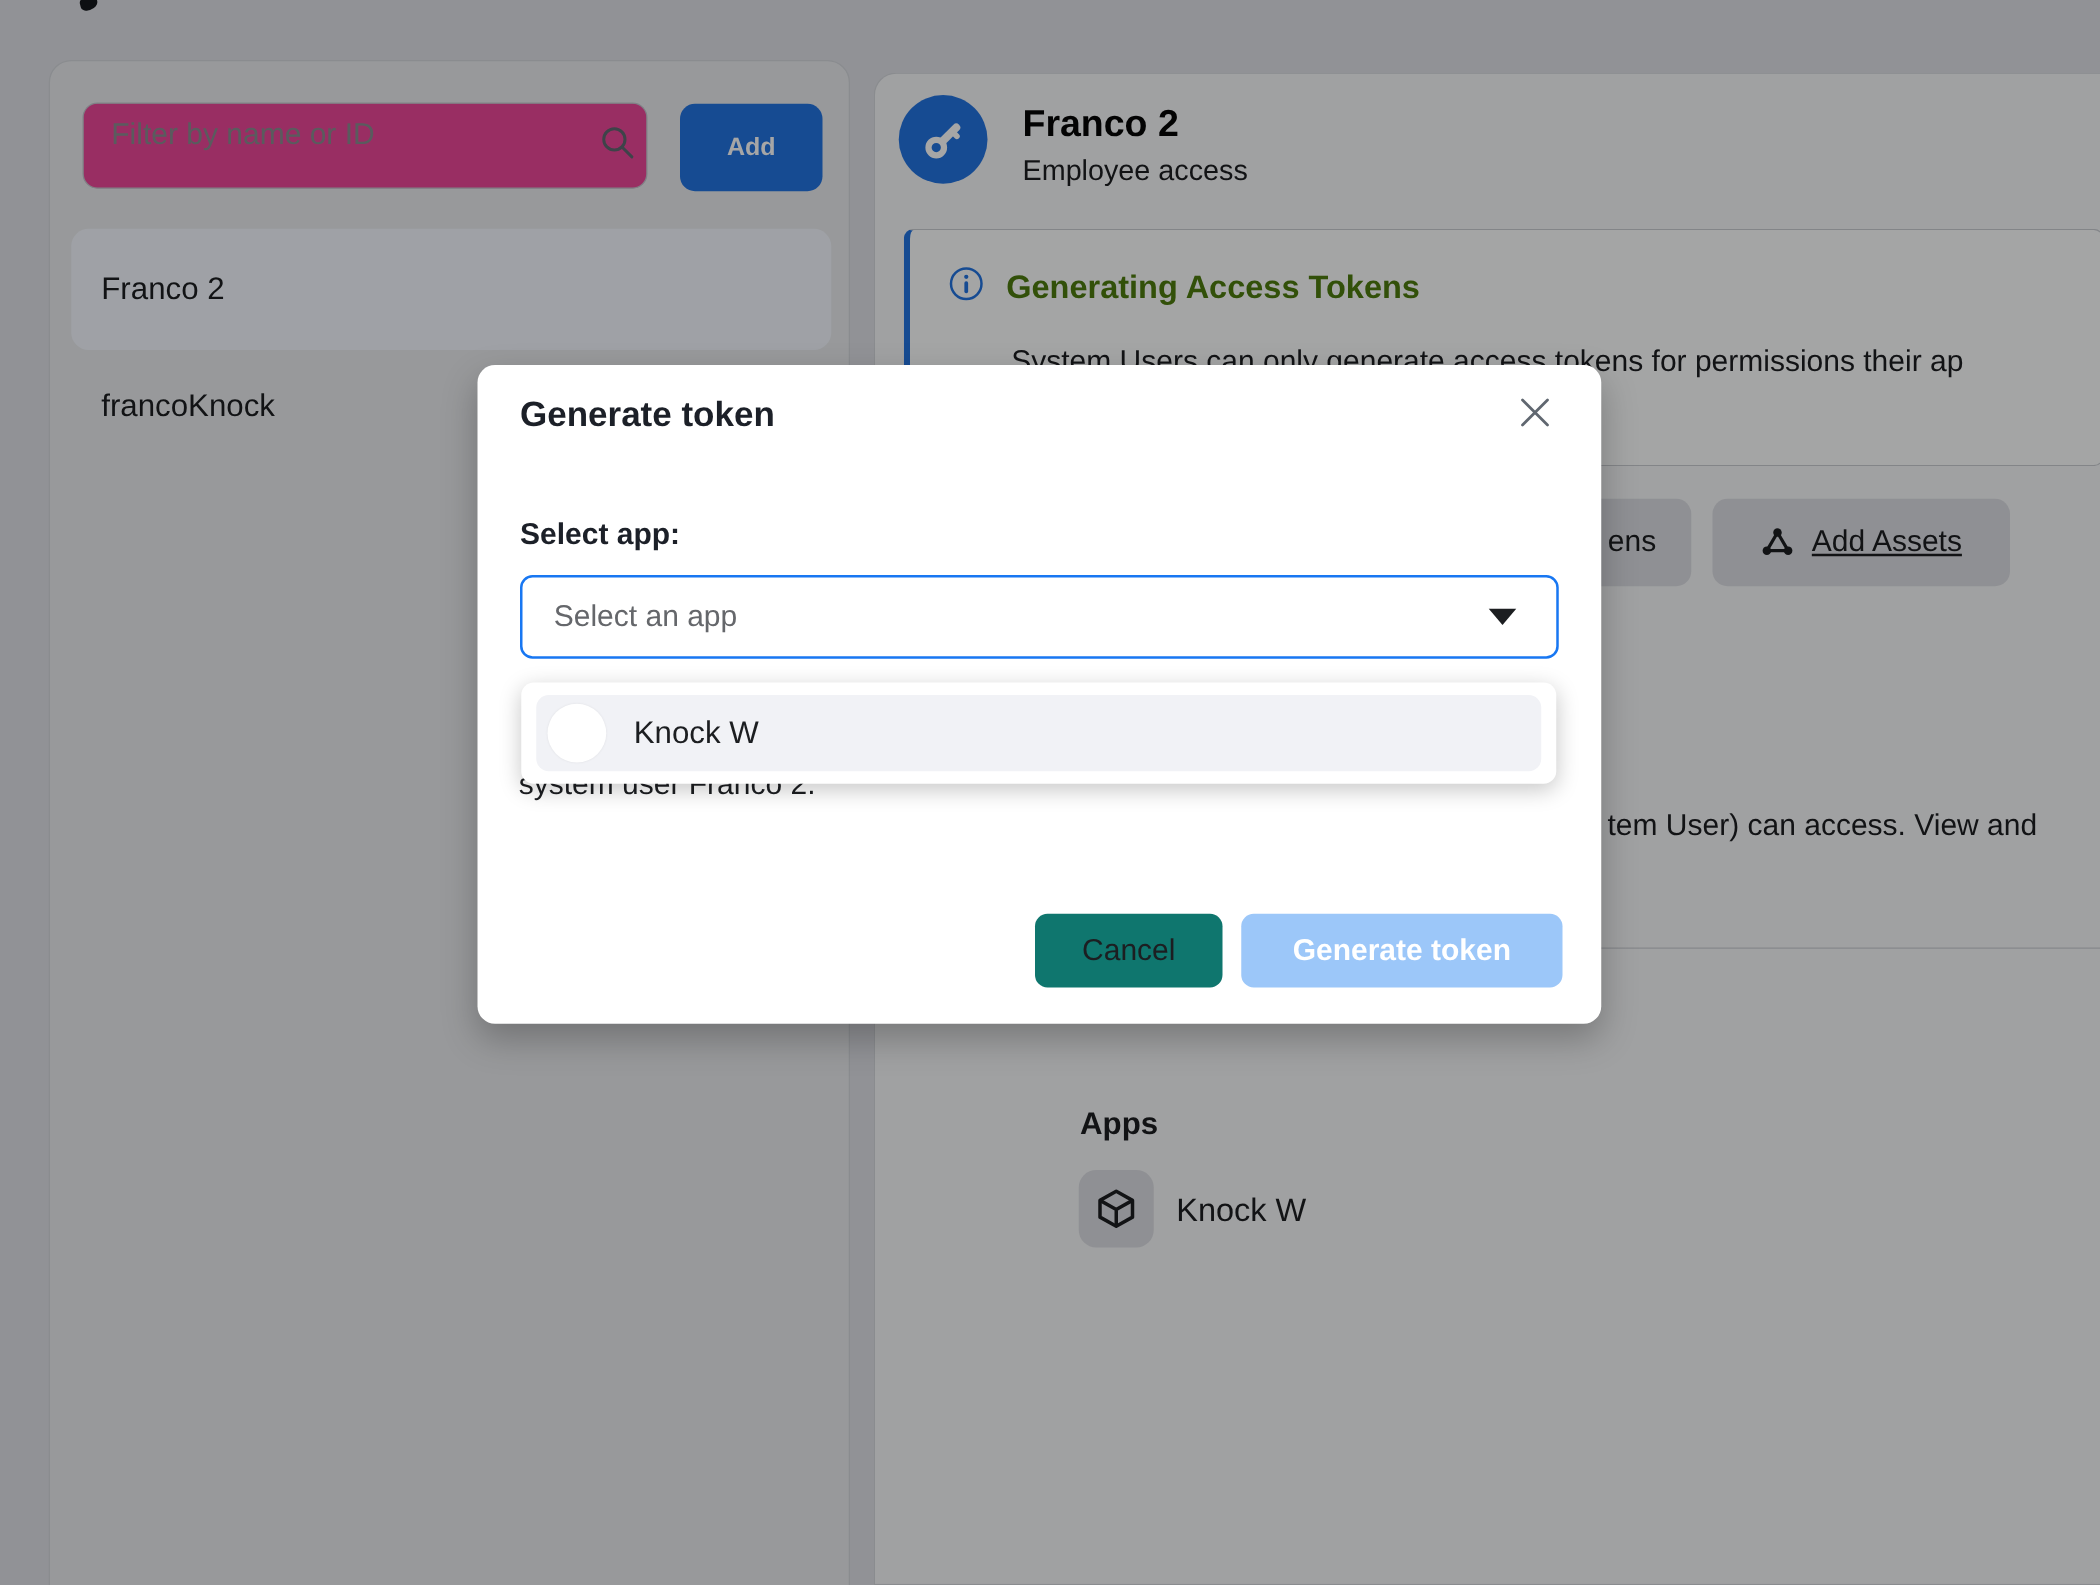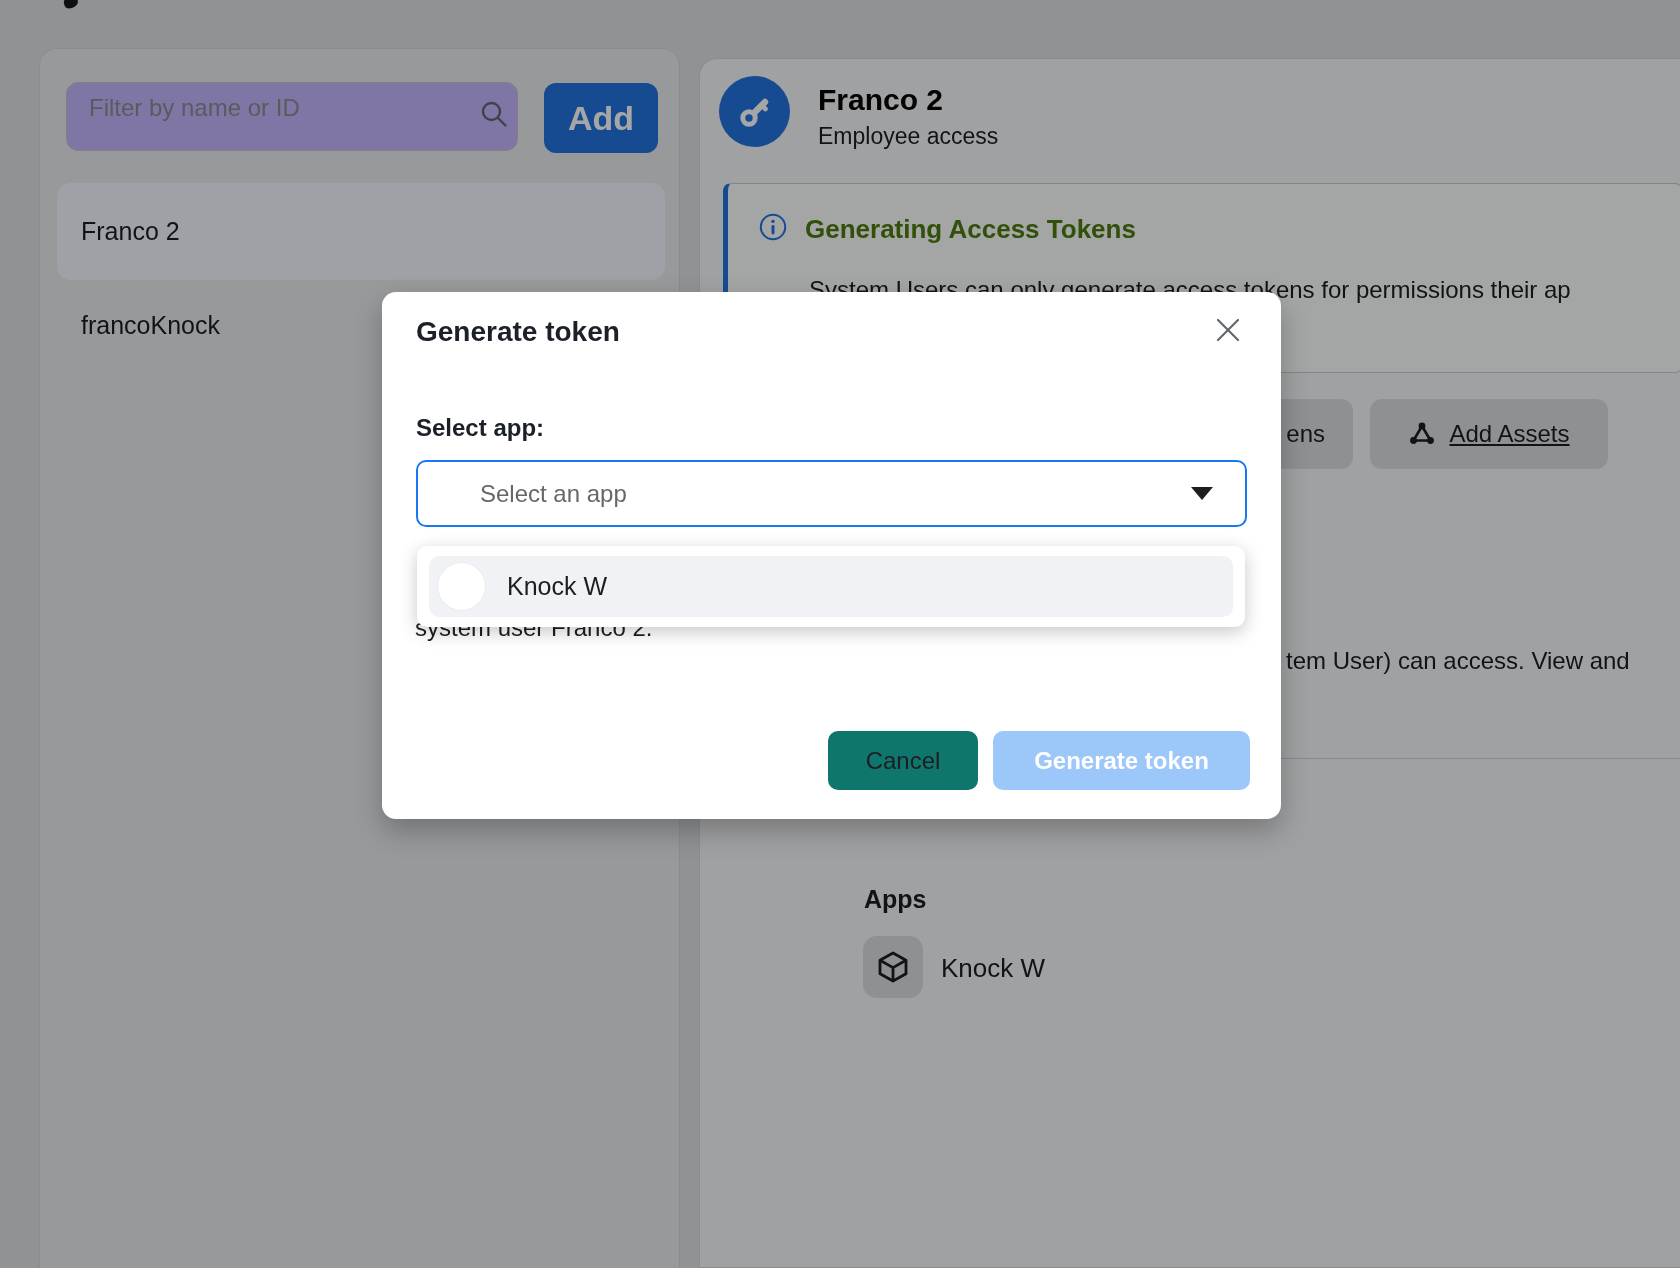--- a/index.html
+++ b/index.html
@@ -10,27 +10,27 @@
   
   #page { position:absolute; inset:0; }
 
   #top-artifact { left:64px; top:-3px; width:14px; height:11px;
     background:#15181c; border-radius:45% 55% 60% 40%; transform:rotate(-14deg); }
 
   
   #left-card { left:39px; top:48px; width:641px; height:1230px;
     background:#eaecef; border-radius:18px 18px 0 0; border:1px solid #d4d7dc; }
   #filter-input { left:26px; top:33px; width:452px; height:69px;
-    border:1.5px solid #c3c7ce; border-radius:12px; background:#c4b5fd;
+    border:1.5px solid #c3c7ce; border-radius:12px; background:#ec4899;
     font-size:24px; color:#1c1e21; padding:0 60px 18px 22px; outline:none;
     font-family:"Liberation Sans",sans-serif; }
   #filter-input::placeholder { color:#8a8d91; }
   #search-icon { left:438px; top:49px; }
   #add-btn { left:504px; top:34px; width:114px; height:70px; background:#2374e1;
-    border:none; border-radius:12px; color:#fff; font-weight:bold; font-size:34px;
+    border:none; border-radius:12px; color:#fff; font-weight:bold; font-size:20px;
     font-family:"Liberation Sans",sans-serif; cursor:pointer; }
   .list-row-selected { left:17px; top:134px; width:608px; height:97px;
     background:#f4f8ff; border-radius:14px; display:flex; align-items:center;
     padding-left:24px; font-size:25px; color:#1c1e21; }
   .list-item-plain { left:41px; top:262px; width:560px; }
   .list-item-title { font-size:25px; color:#1c1e21; }
   .list-item-sub { font-size:21px; color:#65676b; margin-top:11px; }
 
   
   #right-card { left:699px; top:58px; width:981px; height:1210px;
@@ -67,21 +67,21 @@
   #modal { position:absolute; left:382px; top:292px; width:899px; height:527px;
     background:#ffffff; border-radius:14px; z-index:20;
     box-shadow:0 12px 28px rgba(0,0,0,0.25); }
   #modal-title { left:34px; top:24px; font-size:28px; font-weight:bold; color:#1c2028; }
   #modal-close { left:828px; top:20px; width:36px; height:36px; background:none; border:none;
     cursor:pointer; display:flex; align-items:center; justify-content:center; }
   #select-app-label { left:34px; top:122px; font-size:24px; font-weight:bold; color:#1c2028; }
 
   #app-dropdown { left:34px; top:168px; width:831px; height:67px; background:#fff;
     border:2.5px solid #1877f2; border-radius:10px; display:flex; align-items:center;
-    cursor:pointer;padding-left:37px; }
+    cursor:pointer; }
   #dropdown-placeholder { margin-left:25px; font-size:24px; color:#65676b; flex:1; }
   #chevron { width:0; height:0; border-left:11px solid transparent;
     border-right:11px solid transparent; border-top:13px solid #1c1e21; margin-right:32px; }
 
   #helper-text { left:33px; top:322px; font-size:24px; color:#1c1e21; z-index:1; }
 
   #dropdown-panel { left:35px; top:254px; width:828px; height:81px; background:#fff;
     border-radius:10px; box-shadow:0 5px 18px rgba(0,0,0,0.22); z-index:5; }
   #dropdown-option { left:12px; top:10px; width:804px; height:61px; background:#f1f2f6;
     border-radius:10px; display:flex; align-items:center; cursor:pointer; }

